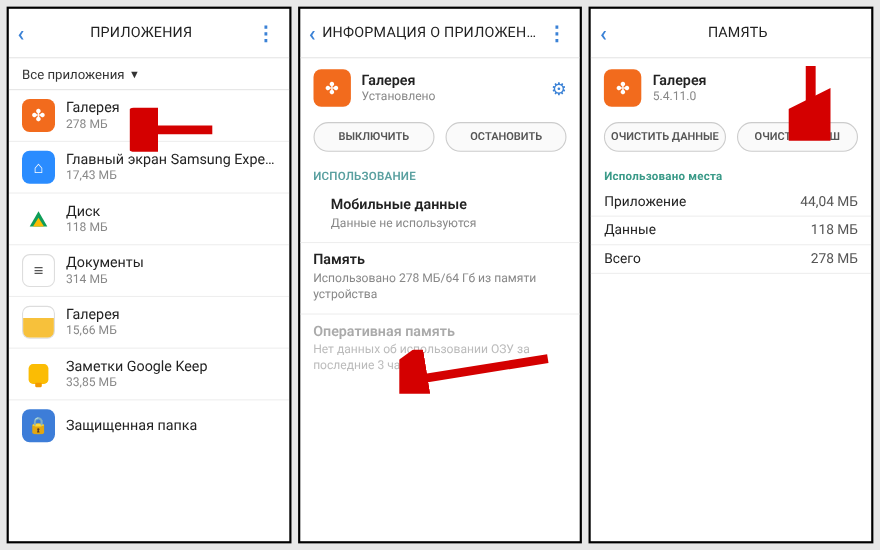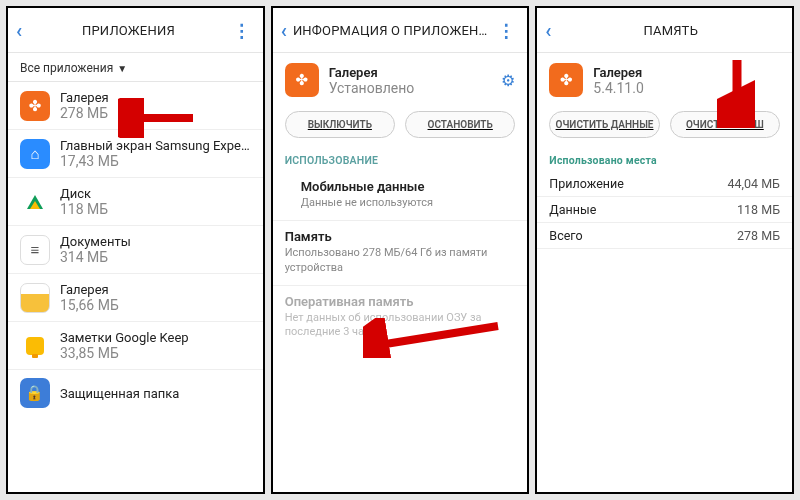--- a/index.html
+++ b/index.html
@@ -86,21 +86,21 @@
   }
   .app-text { flex: 1; min-width: 0; }
   .app-name {
     font-size: 13px;
     color: #222;
     white-space: nowrap;
     overflow: hidden;
     text-overflow: ellipsis;
   }
   .app-sub {
-    font-size: 14px;
+    font-size: 11px;
     color: #888;
   }
   
   .ic-gallery { background: #f26b1d; }
   .ic-samsung { background: #2a8cff; }
   .ic-drive { background: #fff; }
   .ic-docs { background: #fff; border:1px solid #ddd; color:#555; }
   .ic-notes { background: linear-gradient(#fff 35%, #f7c13b 35%); border:1px solid #ddd; }
   .ic-keep { background: #fff; }
   .ic-secure { background: #3d7dd8; }
@@ -114,21 +114,20 @@
   .app-header-block .app-icon { width: 34px; height: 34px; }
   .gear-icon {
     color: #3b82d6;
     font-size: 16px;
     cursor: pointer;
   }
   .btn-row {
     display: flex;
     gap: 10px;
     padding: 4px 12px 10px;
-    text-decoration: underline;
   }
   .pill-btn {
     flex: 1;
     border: 1px solid #ccc;
     border-radius: 16px;
     background: #fafafa;
     font-size: 10px;
     font-weight: 600;
     color: #555;
     padding: 7px 4px;

